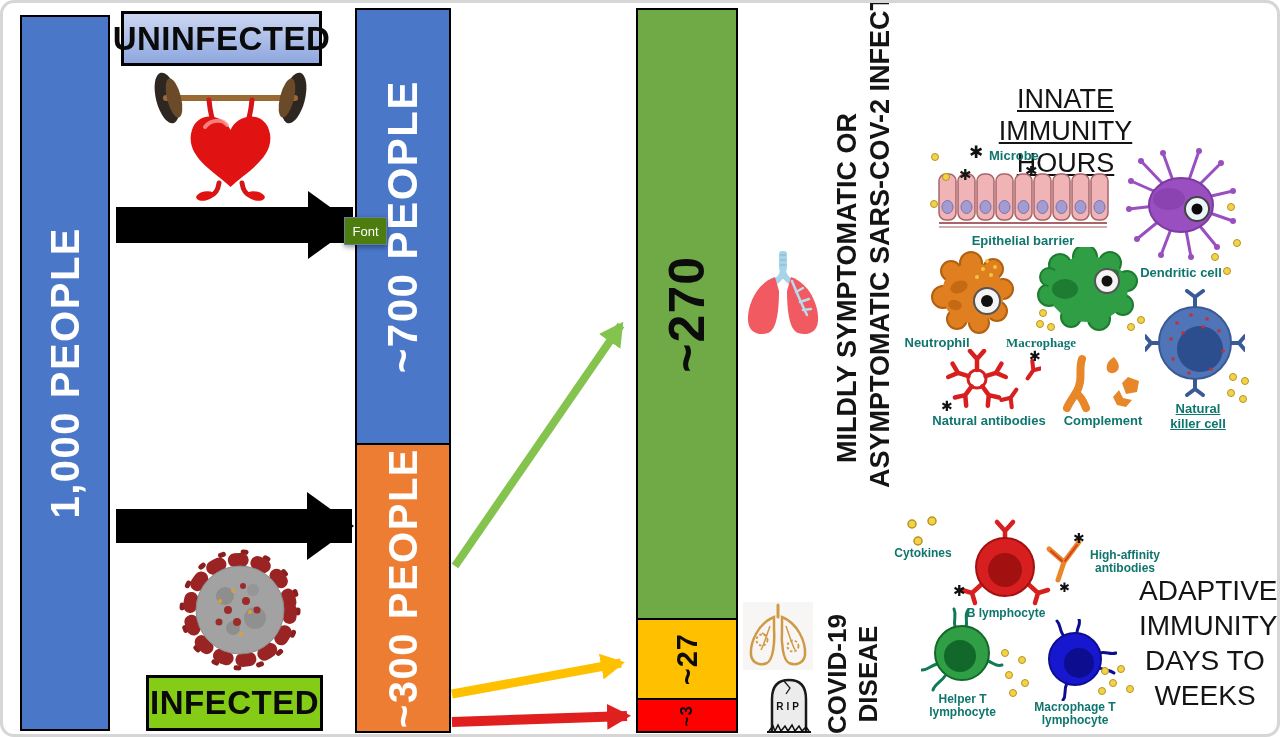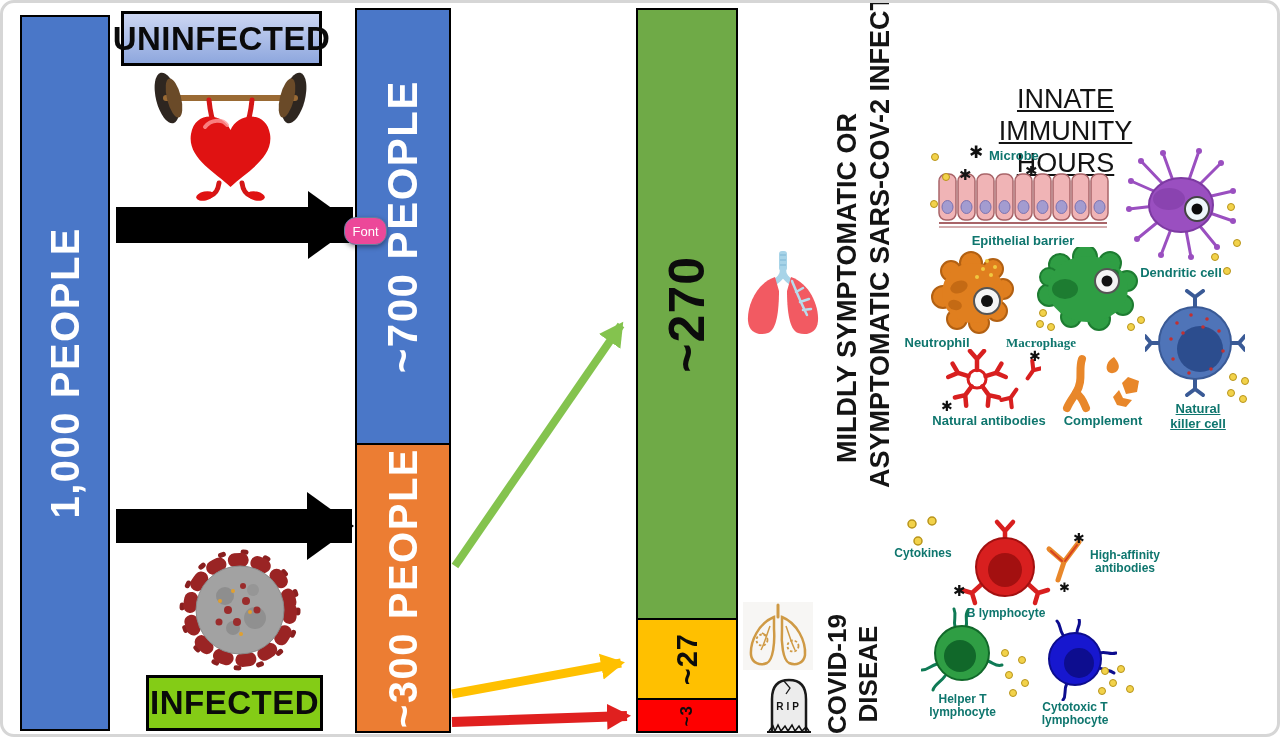--- a/index.html
+++ b/index.html
@@ -16,21 +16,21 @@
   .tagbox{position:absolute;box-sizing:border-box;border:3px solid #000;
           display:flex;align-items:center;justify-content:center;
           font-weight:600;font-size:33px;letter-spacing:0.5px;color:#0a0a0a;}
   .rotblock{position:absolute;transform:rotate(-90deg);transform-origin:center;
             text-align:center;color:#141414;white-space:nowrap;}
   .lbl{position:absolute;font-weight:700;color:#0f766e;text-align:center;
        font-size:13px;line-height:15px;}
   .lbl12{font-size:12px;line-height:13px;}
   .title{position:absolute;text-align:center;color:#141414;font-weight:500;}
   .tooltip{position:absolute;left:341px;top:214px;width:41px;height:26px;
-           background:#ec4899;border:1px solid #627f9e;border-radius:12px;color:#fff;
+           background:#4d7c0f;border:1px solid #627f9e;border-radius:0;color:#fff;
            font-size:13px;display:flex;align-items:center;justify-content:center;
            z-index:40;box-shadow:0 2px 5px rgba(0,0,0,.4);}
   .star{position:absolute;color:#101010;font-size:15px;line-height:15px;}
   svg{display:block;}
   .overlay{position:absolute;left:0;top:0;z-index:6;pointer-events:none;}
 </style>
 </head>
 <body>
 
 <div class="card">
@@ -440,27 +440,33 @@
       <path d="M30,16 C26,10 28,6 24,2"></path>
       <path d="M44,14 C44,8 48,6 46,0"></path>
       <path d="M66,34 C74,32 76,36 83,34"></path>
       <path d="M64,48 C72,52 76,50 81,54"></path>
       <path d="M34,64 C30,72 34,76 30,81"></path>
     </g>
     <circle cx="42" cy="40" r="26" fill="#1717cf" stroke="#0d0d8f" stroke-width="2"></circle>
     <circle cx="46" cy="44" r="15" fill="#0d0d8f"></circle>
   </svg>
   <div class="lbl lbl12" style="left:1022px;top:698px;width:100px;">
-    <div>Cytotoxic T</div>
+    <div>Macrophage T</div>
     <div>lymphocyte</div>
   </div>
   <svg class="abs" style="left:1094px;top:660px;" width="42" height="36" viewBox="0 0 42 36">
     <g fill="#f2d24a" stroke="#b8941c">
         <circle cx="8" cy="8" r="3.5"></circle>
         <circle cx="24" cy="6" r="3.5"></circle>
         <circle cx="16" cy="20" r="3.5"></circle>
         <circle cx="33" cy="26" r="3.5"></circle>
         <circle cx="5" cy="28" r="3.5"></circle>
       </g>
   </svg>
 
+  <div class="title" style="left:1136px;top:570px;width:132px;font-size:28px;line-height:35px;">
+    <div>ADAPTIVE</div>
+    <div>IMMUNITY</div>
+    <div>DAYS TO</div>
+    <div>WEEKS</div>
+  </div>
 
 </div>
 
 </body></html>

